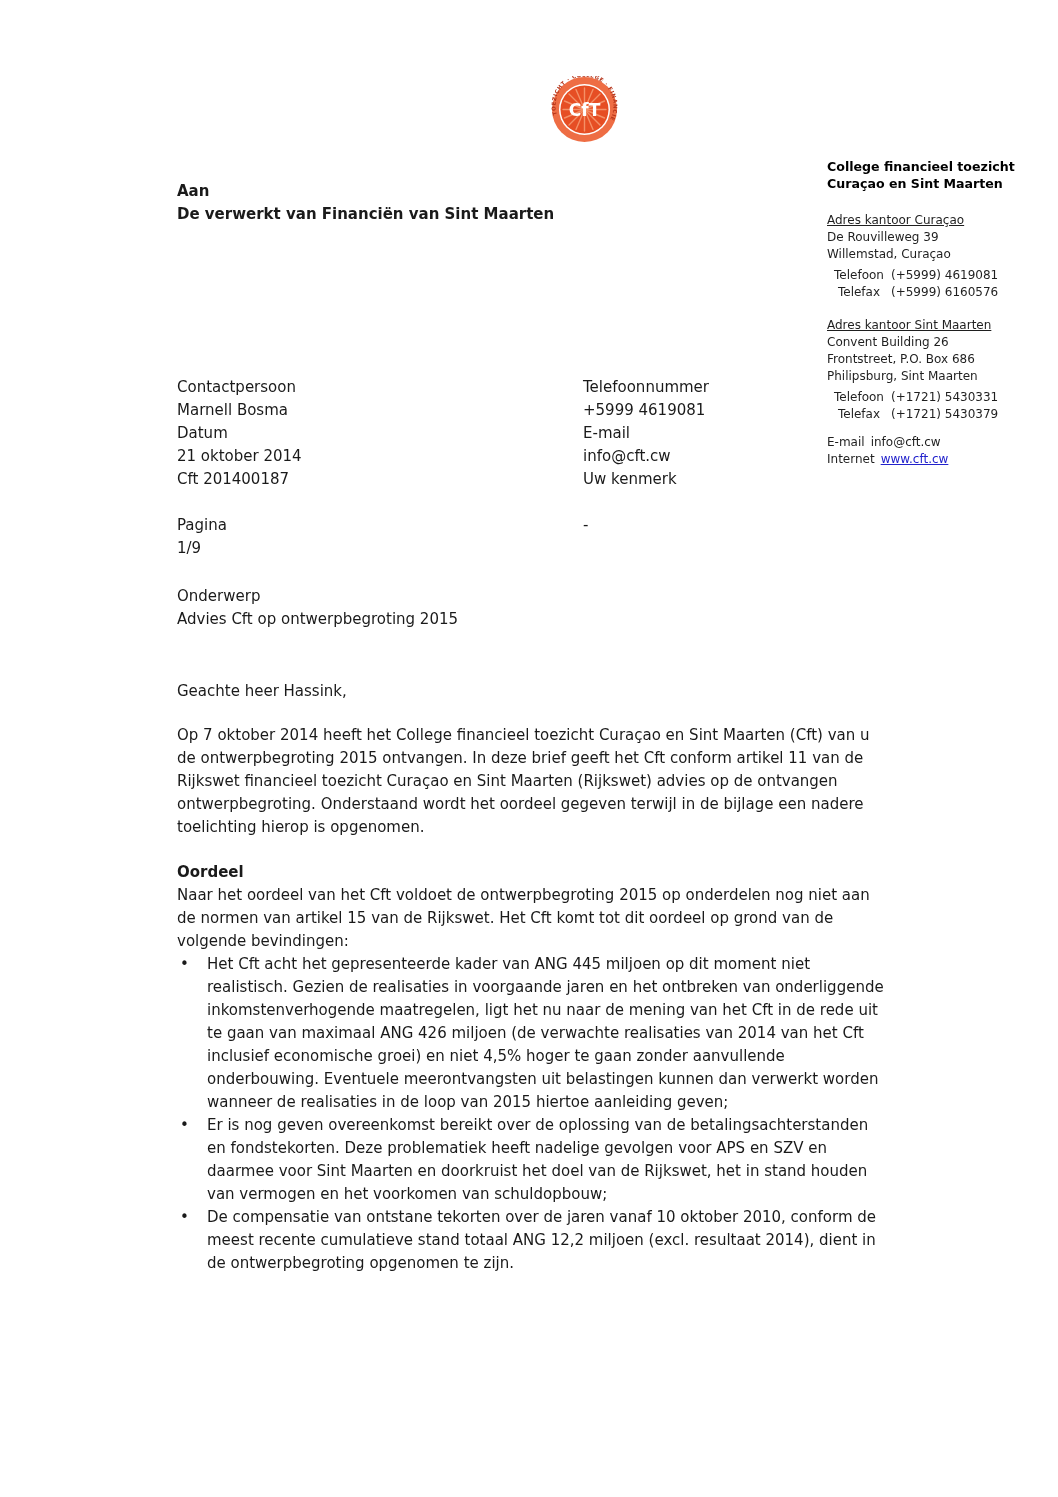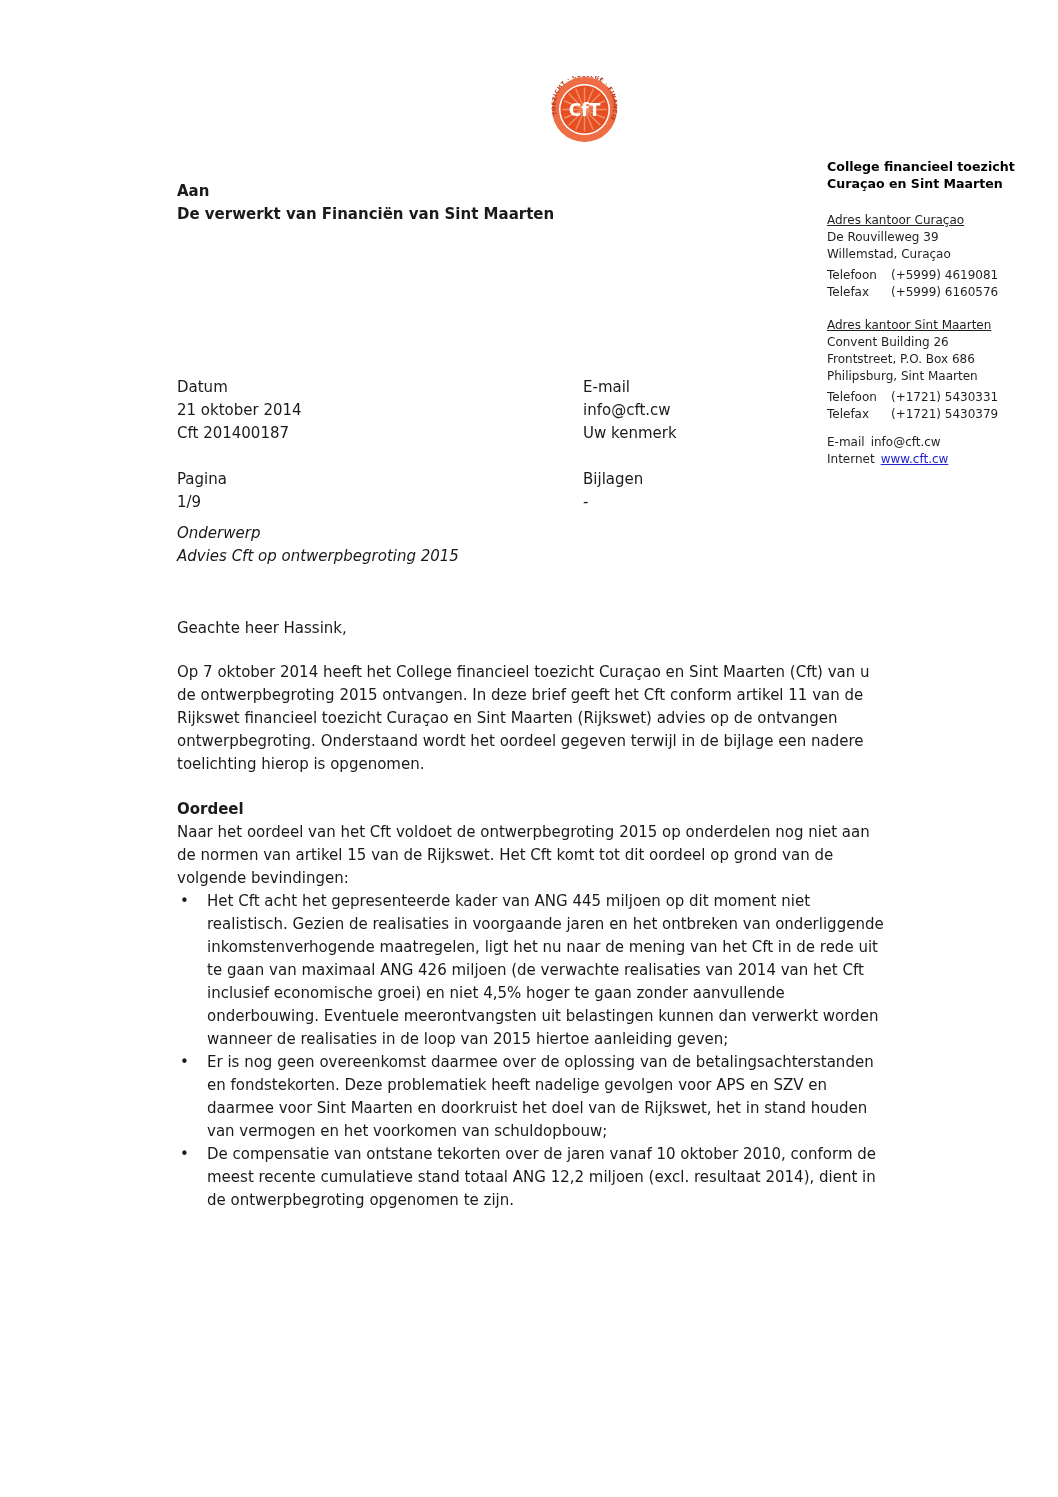--- a/index.html
+++ b/index.html
@@ -21,21 +21,21 @@
     position: absolute;
     left: 827px;
     top: 158px;
     width: 210px;
     font-size: 12px;
     line-height: 17px;
     color: #1f1f1f;
   }
   .sidebar .org { font-size: 12.6px; font-weight: 700; line-height: 17px; color: #000000; }
   .sidebar .addr-heading { text-decoration: underline; margin-top: 20px; }
-  .sidebar .phone-block { margin-top: 4px; }
+  .sidebar .phone-block { margin-top: 4px; text-align: center; }
   .sidebar .phone-row { display: flex; }
   .sidebar .phone-row .lbl { width: 64px; flex: 0 0 64px; }
   .sidebar .office2 .addr-heading { margin-top: 16px; }
   .sidebar .mail-block { margin-top: 11px; }
   .sidebar a.weblink { color: #2222cc; text-decoration: underline; cursor: pointer; }
   .sidebar .mail-row .lbl-inline { margin-right: 6px; }
 
   
   .main {
     position: absolute;
@@ -44,21 +44,21 @@
     width: 714px;
     font-size: 15px;
     line-height: 23px;
   }
   .recipient div { min-height: 23px; font-weight: bold; }
   .meta { margin-top: 150px; }
   .meta-row { display: flex; }
   .meta-cell-left { width: 406px; flex: 0 0 406px; }
   .meta-cell-right { flex: 1; }
   .meta-line { min-height: 23px; }
-  .subject { margin-top: 8px; font-style: italic; }
+  .subject { margin-top: 25px; }
   .subject div { min-height: 23px; }
   .salutation { margin-top: 49px; min-height: 23px; }
   .para1 { margin-top: 21px; }
   .section-heading { margin-top: 22px; font-weight: 700; }
   .bullet-list { list-style: none; }
   .bullet-list li { position: relative; padding-left: 30px; }
   .bullet-list li::before {
     content: "\2022";
     position: absolute;
     left: 3px;
@@ -153,20 +153,30 @@
   <div class="main">
 
     <div class="recipient">
       <div>Aan</div>
       <div>De verwerkt van Financiën van Sint Maarten</div>
     </div>
 
     <div class="meta">
       <div class="meta-row">
         <div class="meta-cell-left">
+          <div class="meta-line">Contactpersoon</div>
+          <div class="meta-line">Marnell Bosma</div>
+        </div>
+        <div class="meta-cell-right">
+          <div class="meta-line">Telefoonnummer</div>
+          <div class="meta-line">+5999 4619081</div>
+        </div>
+      </div>
+      <div class="meta-row">
+        <div class="meta-cell-left">
           <div class="meta-line">Datum</div>
           <div class="meta-line">21 oktober 2014</div>
         </div>
         <div class="meta-cell-right">
           <div class="meta-line">E-mail</div>
           <div class="meta-line">info@cft.cw</div>
         </div>
       </div>
       <div class="meta-row">
         <div class="meta-cell-left">
@@ -176,39 +186,38 @@
           <div class="meta-line">Uw kenmerk</div>
           <div class="meta-line"></div>
         </div>
       </div>
       <div class="meta-row">
         <div class="meta-cell-left">
           <div class="meta-line">Pagina</div>
           <div class="meta-line">1/9</div>
         </div>
         <div class="meta-cell-right">
-          <div class="meta-line">Bijlagen</div>
           <div class="meta-line">-</div>
         </div>
       </div>
     </div>
 
     <div class="subject">
       <div>Onderwerp</div>
       <div>Advies Cft op ontwerpbegroting 2015</div>
     </div>
 
     <div class="salutation">Geachte heer Hassink,</div>
 
     <p class="para1">Op 7 oktober 2014 heeft het College financieel toezicht Curaçao en Sint Maarten (Cft) van u de ontwerpbegroting 2015 ontvangen. In deze brief geeft het Cft conform artikel 11 van de Rijkswet financieel toezicht Curaçao en Sint Maarten (Rijkswet) advies op de ontvangen ontwerpbegroting. Onderstaand wordt het oordeel gegeven terwijl in de bijlage een nadere toelichting hierop is opgenomen.</p>
 
     <div class="section-heading">Oordeel</div>
 
     <p class="para2">Naar het oordeel van het Cft voldoet de ontwerpbegroting 2015 op onderdelen nog niet aan de normen van artikel 15 van de Rijkswet. Het Cft komt tot dit oordeel op grond van de volgende bevindingen:</p>
 
     <ul class="bullet-list">
       <li>Het Cft acht het gepresenteerde kader van ANG 445 miljoen op dit moment niet realistisch. Gezien de realisaties in voorgaande jaren en het ontbreken van onderliggende inkomstenverhogende maatregelen, ligt het nu naar de mening van het Cft in de rede uit te gaan van maximaal ANG 426 miljoen (de verwachte realisaties van 2014 van het Cft inclusief economische groei) en niet 4,5% hoger te gaan zonder aanvullende onderbouwing. Eventuele meerontvangsten uit belastingen kunnen dan verwerkt worden wanneer de realisaties in de loop van 2015 hiertoe aanleiding geven;</li>
-      <li>Er is nog geen overeenkomst daarmee over de oplossing van de betalingsachterstanden en fondstekorten. Deze problematiek heeft nadelige gevolgen voor APS en SZV en daarmee voor Sint Maarten en doorkruist het doel van de Rijkswet, het in stand houden van vermogen en het voorkomen van schuldopbouw;</li>
+      <li>Er is nog geven overeenkomst bereikt over de oplossing van de betalingsachterstanden en fondstekorten. Deze problematiek heeft nadelige gevolgen voor APS en SZV en daarmee voor Sint Maarten en doorkruist het doel van de Rijkswet, het in stand houden van vermogen en het voorkomen van schuldopbouw;</li>
       <li>De compensatie van ontstane tekorten over de jaren vanaf 10 oktober 2010, conform de meest recente cumulatieve stand totaal ANG 12,2 miljoen (excl. resultaat 2014), dient in de ontwerpbegroting opgenomen te zijn.</li>
     </ul>
 
   </div>
 </div>
 
 </body></html>

